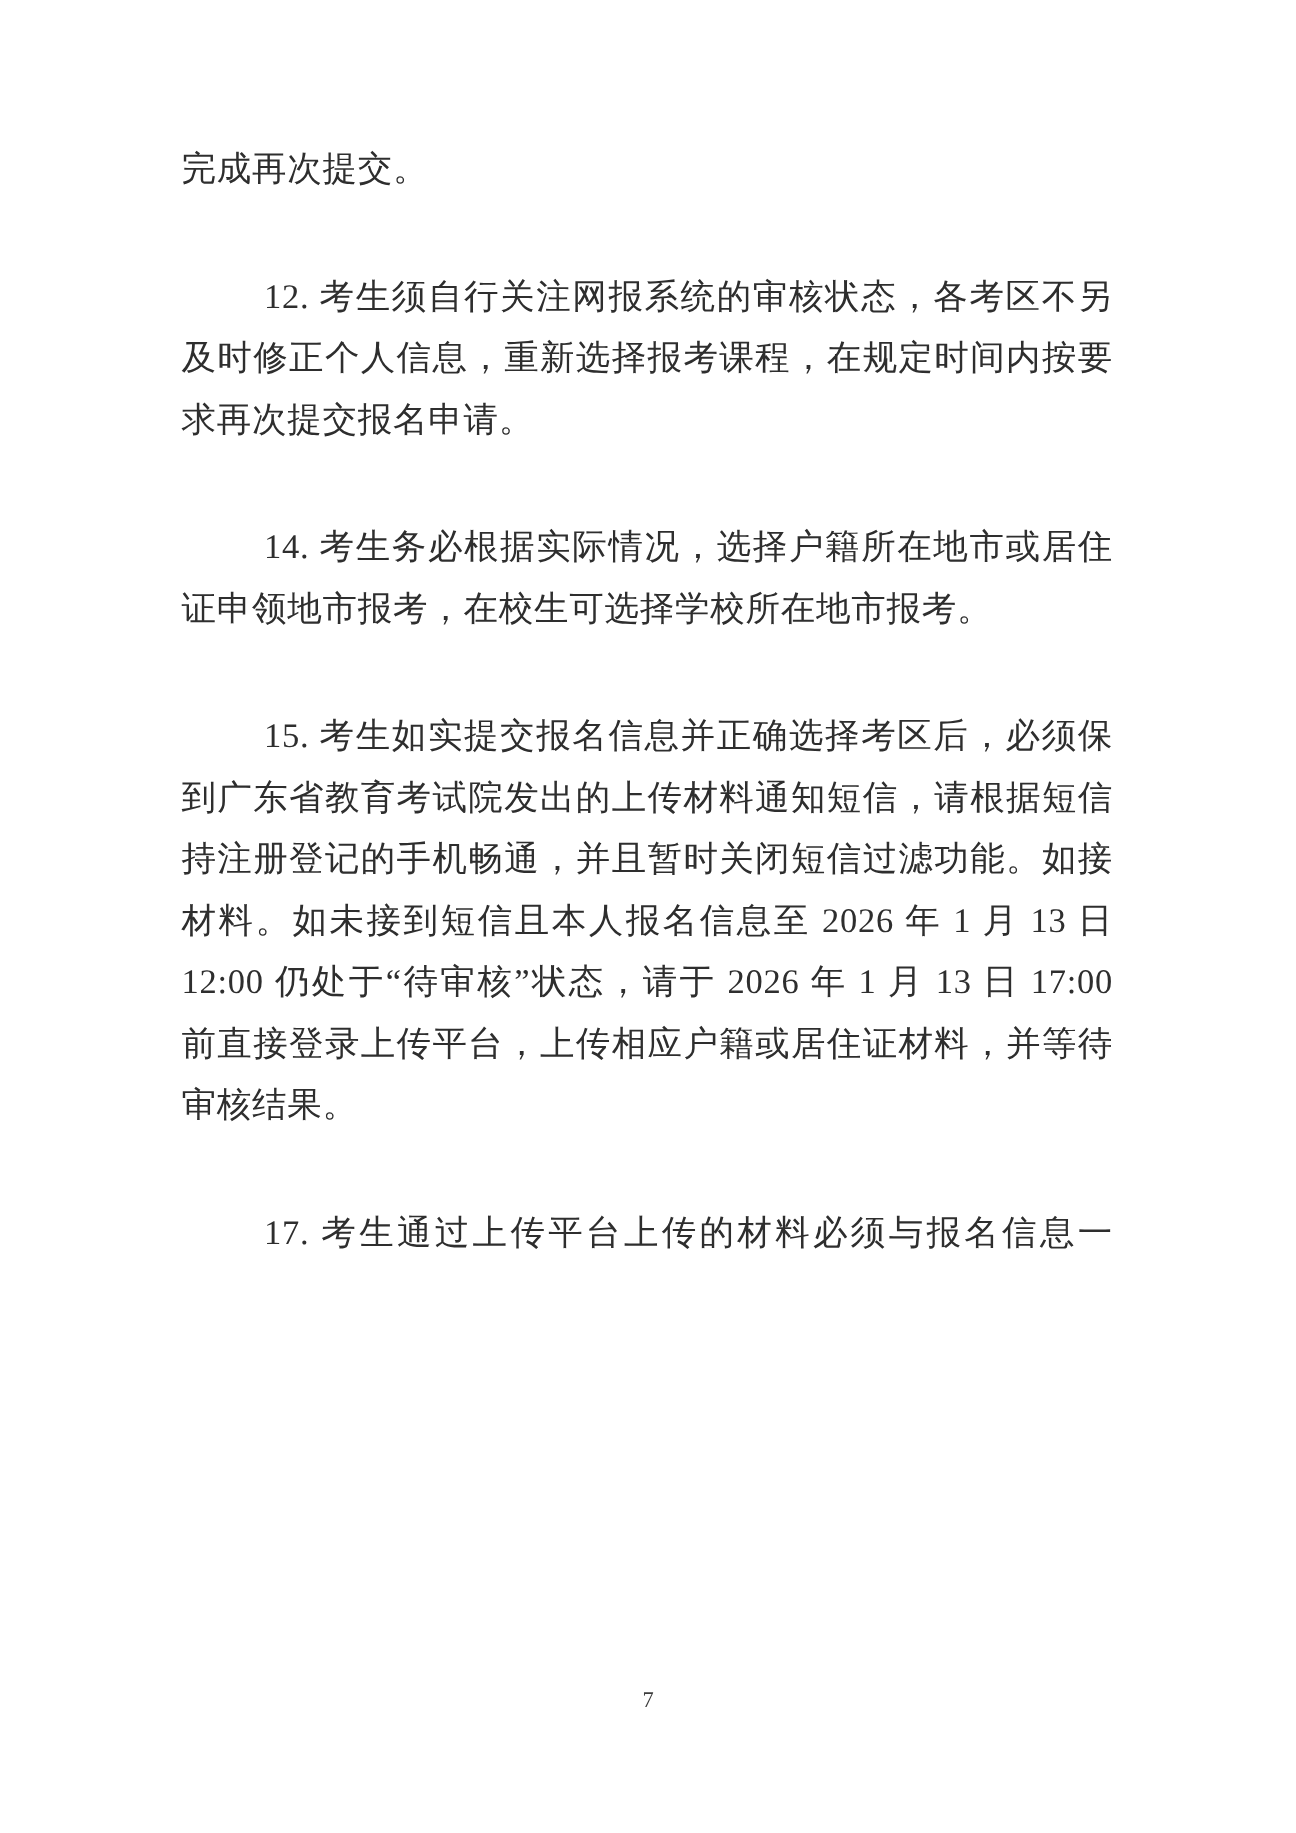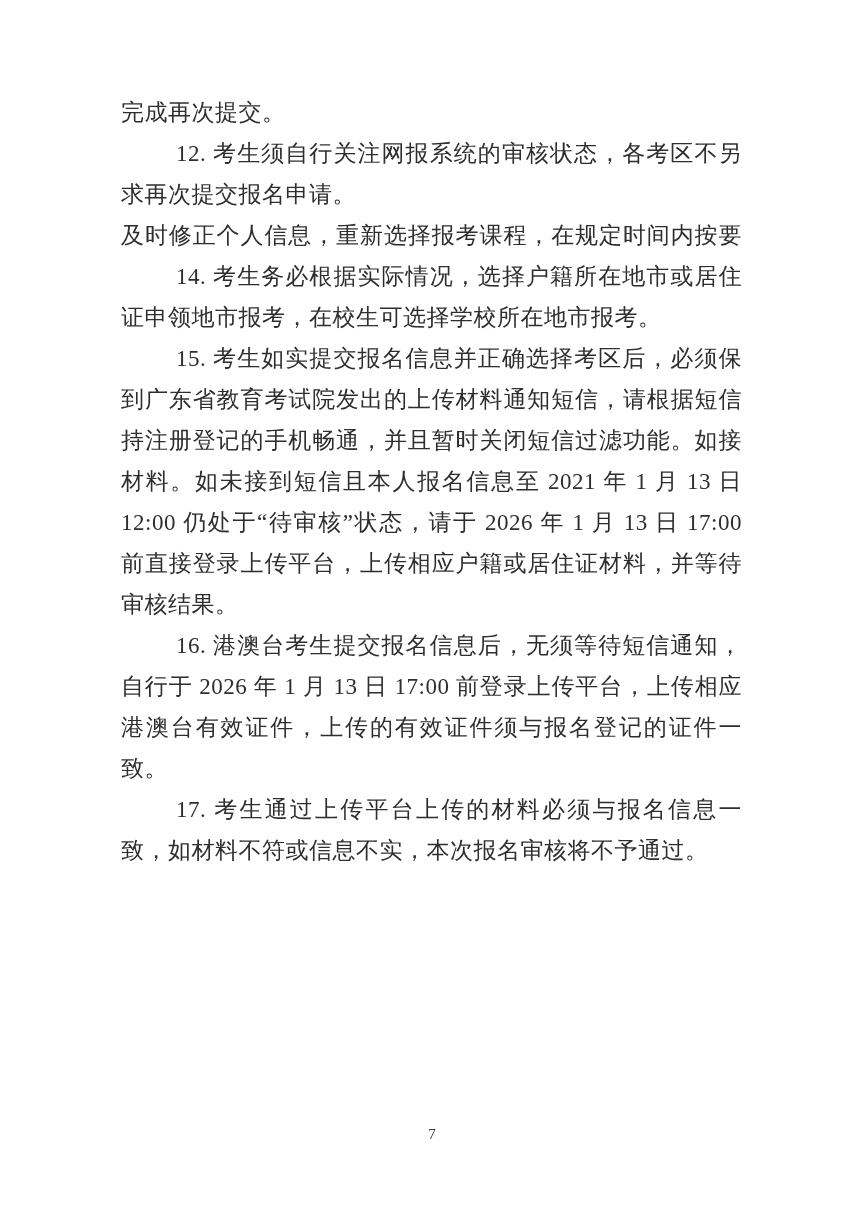--- a/index.html
+++ b/index.html
@@ -34,20 +34,21 @@
     letter-spacing: 0.5px;
     white-space: normal;
   }
   .line.fill {
     text-align: justify;
     text-align-last: justify;
     -moz-text-align-last: justify;
   }
   .line.indent {
     padding-left: 55px;
+    margin-top: 44px;
   }
   .page-number {
     position: absolute;
     top: 1126px;
     left: 0;
     width: 100%;
     text-align: center;
     font-size: 15px;
     color: #3c3c3c;
   }
@@ -55,41 +56,34 @@
 </head>
 <body>
 
 <div class="page">
   <div class="text-body">
       <div class="paragraph">
         <div class="line">完成再次提交。</div>
       </div>
       <div class="paragraph">
         <div class="line indent fill">12. 考生须自行关注网报系统的审核状态，各考区不另</div>
+        <div class="line fill">及时修正个人信息，重新选择报考课程，在规定时间内按要</div>
         <div class="line">求再次提交报名申请。</div>
-        <div class="line fill">及时修正个人信息，重新选择报考课程，在规定时间内按要</div>
       </div>
       <div class="paragraph">
         <div class="line indent fill">14. 考生务必根据实际情况，选择户籍所在地市或居住</div>
         <div class="line">证申领地市报考，在校生可选择学校所在地市报考。</div>
       </div>
       <div class="paragraph">
         <div class="line indent fill">15. 考生如实提交报名信息并正确选择考区后，必须保</div>
         <div class="line fill">到广东省教育考试院发出的上传材料通知短信，请根据短信</div>
         <div class="line fill">持注册登记的手机畅通，并且暂时关闭短信过滤功能。如接</div>
-        <div class="line fill">材料。如未接到短信且本人报名信息至 2021 年 1 月 13 日</div>
+        <div class="line fill">材料。如未接到短信且本人报名信息至 2026 年 1 月 13 日</div>
         <div class="line fill">12:00 仍处于“待审核”状态，请于 2026 年 1 月 13 日 17:00</div>
         <div class="line fill">前直接登录上传平台，上传相应户籍或居住证材料，并等待</div>
         <div class="line">审核结果。</div>
       </div>
       <div class="paragraph">
-        <div class="line indent fill">16. 港澳台考生提交报名信息后，无须等待短信通知，</div>
-        <div class="line fill">自行于 2026 年 1 月 13 日 17:00 前登录上传平台，上传相应</div>
-        <div class="line fill">港澳台有效证件，上传的有效证件须与报名登记的证件一</div>
-        <div class="line">致。</div>
-      </div>
-      <div class="paragraph">
         <div class="line indent fill">17. 考生通过上传平台上传的材料必须与报名信息一</div>
-        <div class="line">致，如材料不符或信息不实，本次报名审核将不予通过。</div>
       </div>
     </div>
   <div class="page-number">7</div>
 </div>
 
 </body></html>

